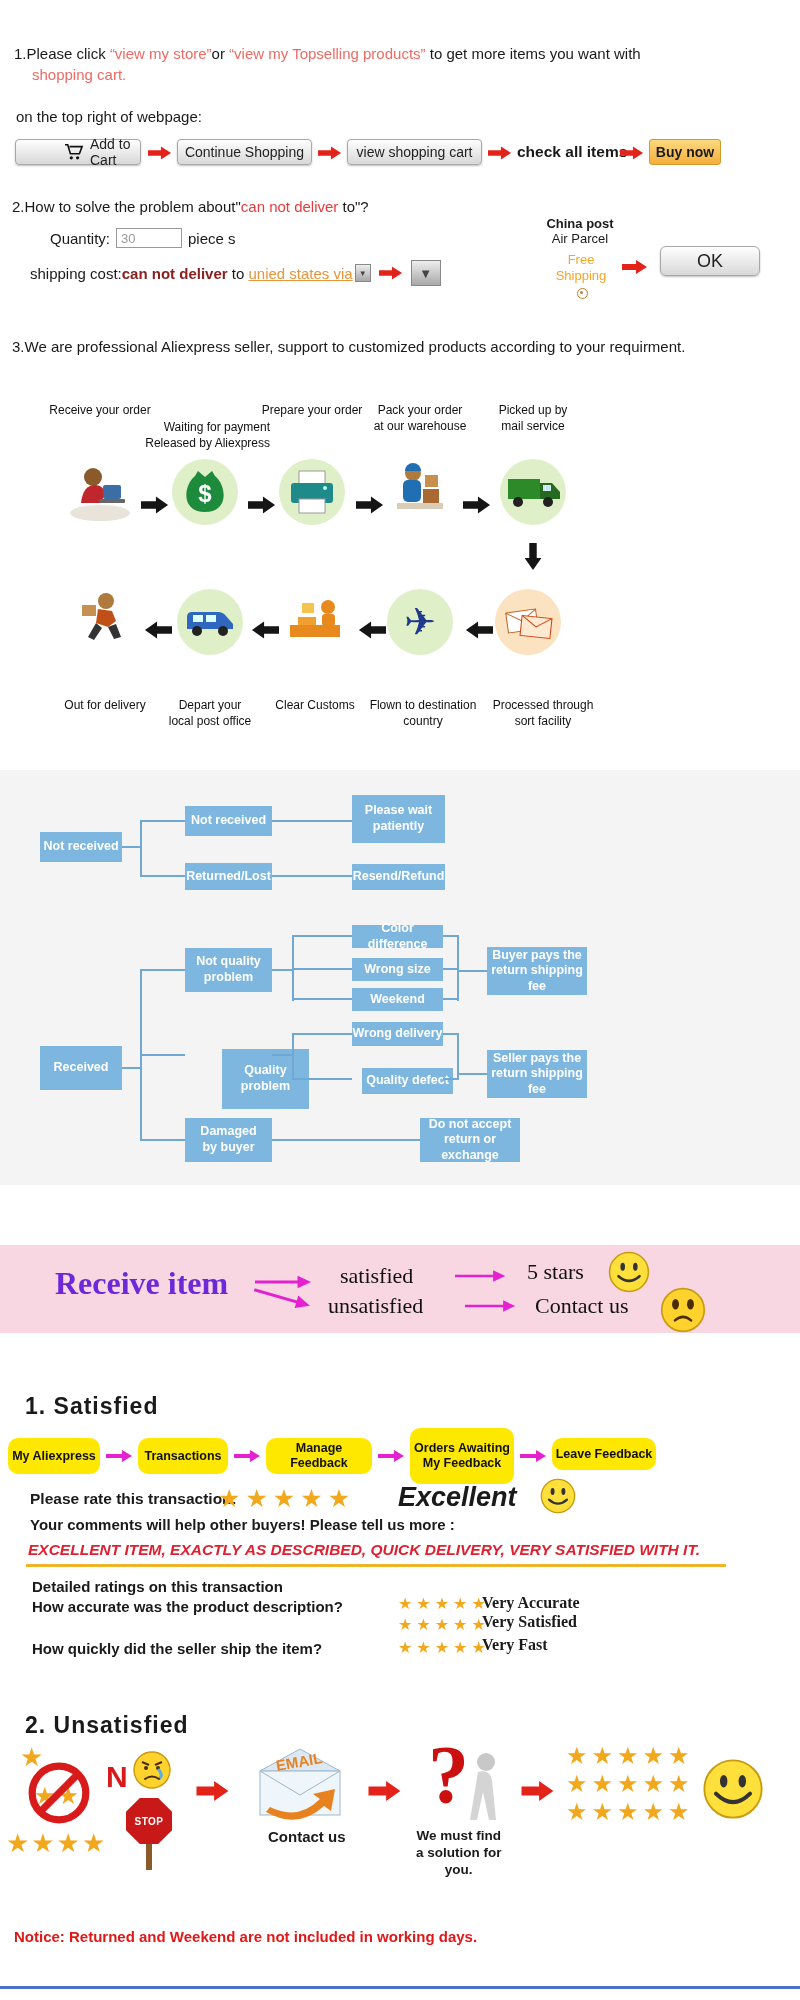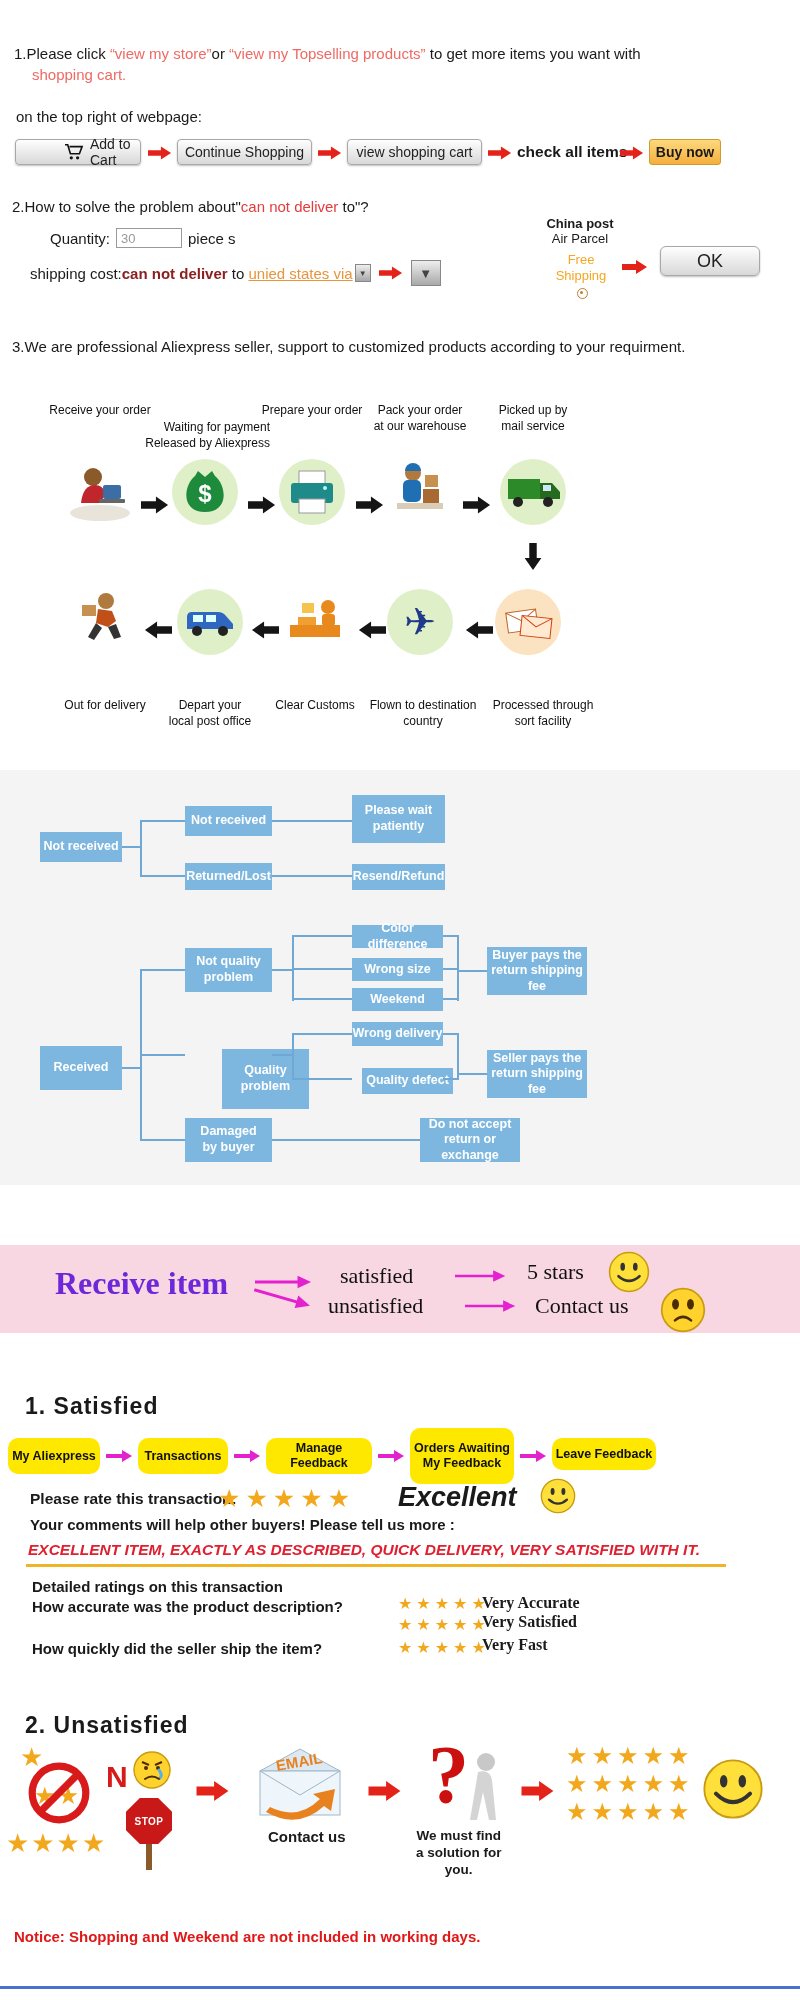--- a/index.html
+++ b/index.html
@@ -506,16 +506,16 @@
   <div class="abs gold" style="left:566px;top:1770px;font-size:24px;letter-spacing:4px;">★★★★★</div>
   <div class="abs gold" style="left:566px;top:1798px;font-size:24px;letter-spacing:4px;">★★★★★</div>
   <span class="abs" style="left:702px;top:1758px;"><svg width="62" height="62" viewBox="0 0 40 40">
         <circle cx="20" cy="20" r="18.5" fill="#ffe03a" stroke="#c89b10" stroke-width="1.2"></circle>
         <ellipse cx="14" cy="15" rx="2.4" ry="4" fill="#333"></ellipse>
         <ellipse cx="26" cy="15" rx="2.4" ry="4" fill="#333"></ellipse>
         <path d="M9 23 q11 11 22 0" stroke="#333" stroke-width="2.6" fill="none" stroke-linecap="round"></path>
       </svg></span>
 
   
-  <div class="abs" style="left:14px;top:1928px;font-weight:bold;font-size:15px;color:#e01818;">Notice: Shopping and Weekend are not included in working days.</div>
+  <div class="abs" style="left:14px;top:1928px;font-weight:bold;font-size:15px;color:#e01818;">Notice: Returned and Weekend are not included in working days.</div>
   <div class="abs" style="left:0;top:1986px;width:800px;height:3px;background:#4d6fd0;"></div>
 
 </div>
 
 </body></html>

